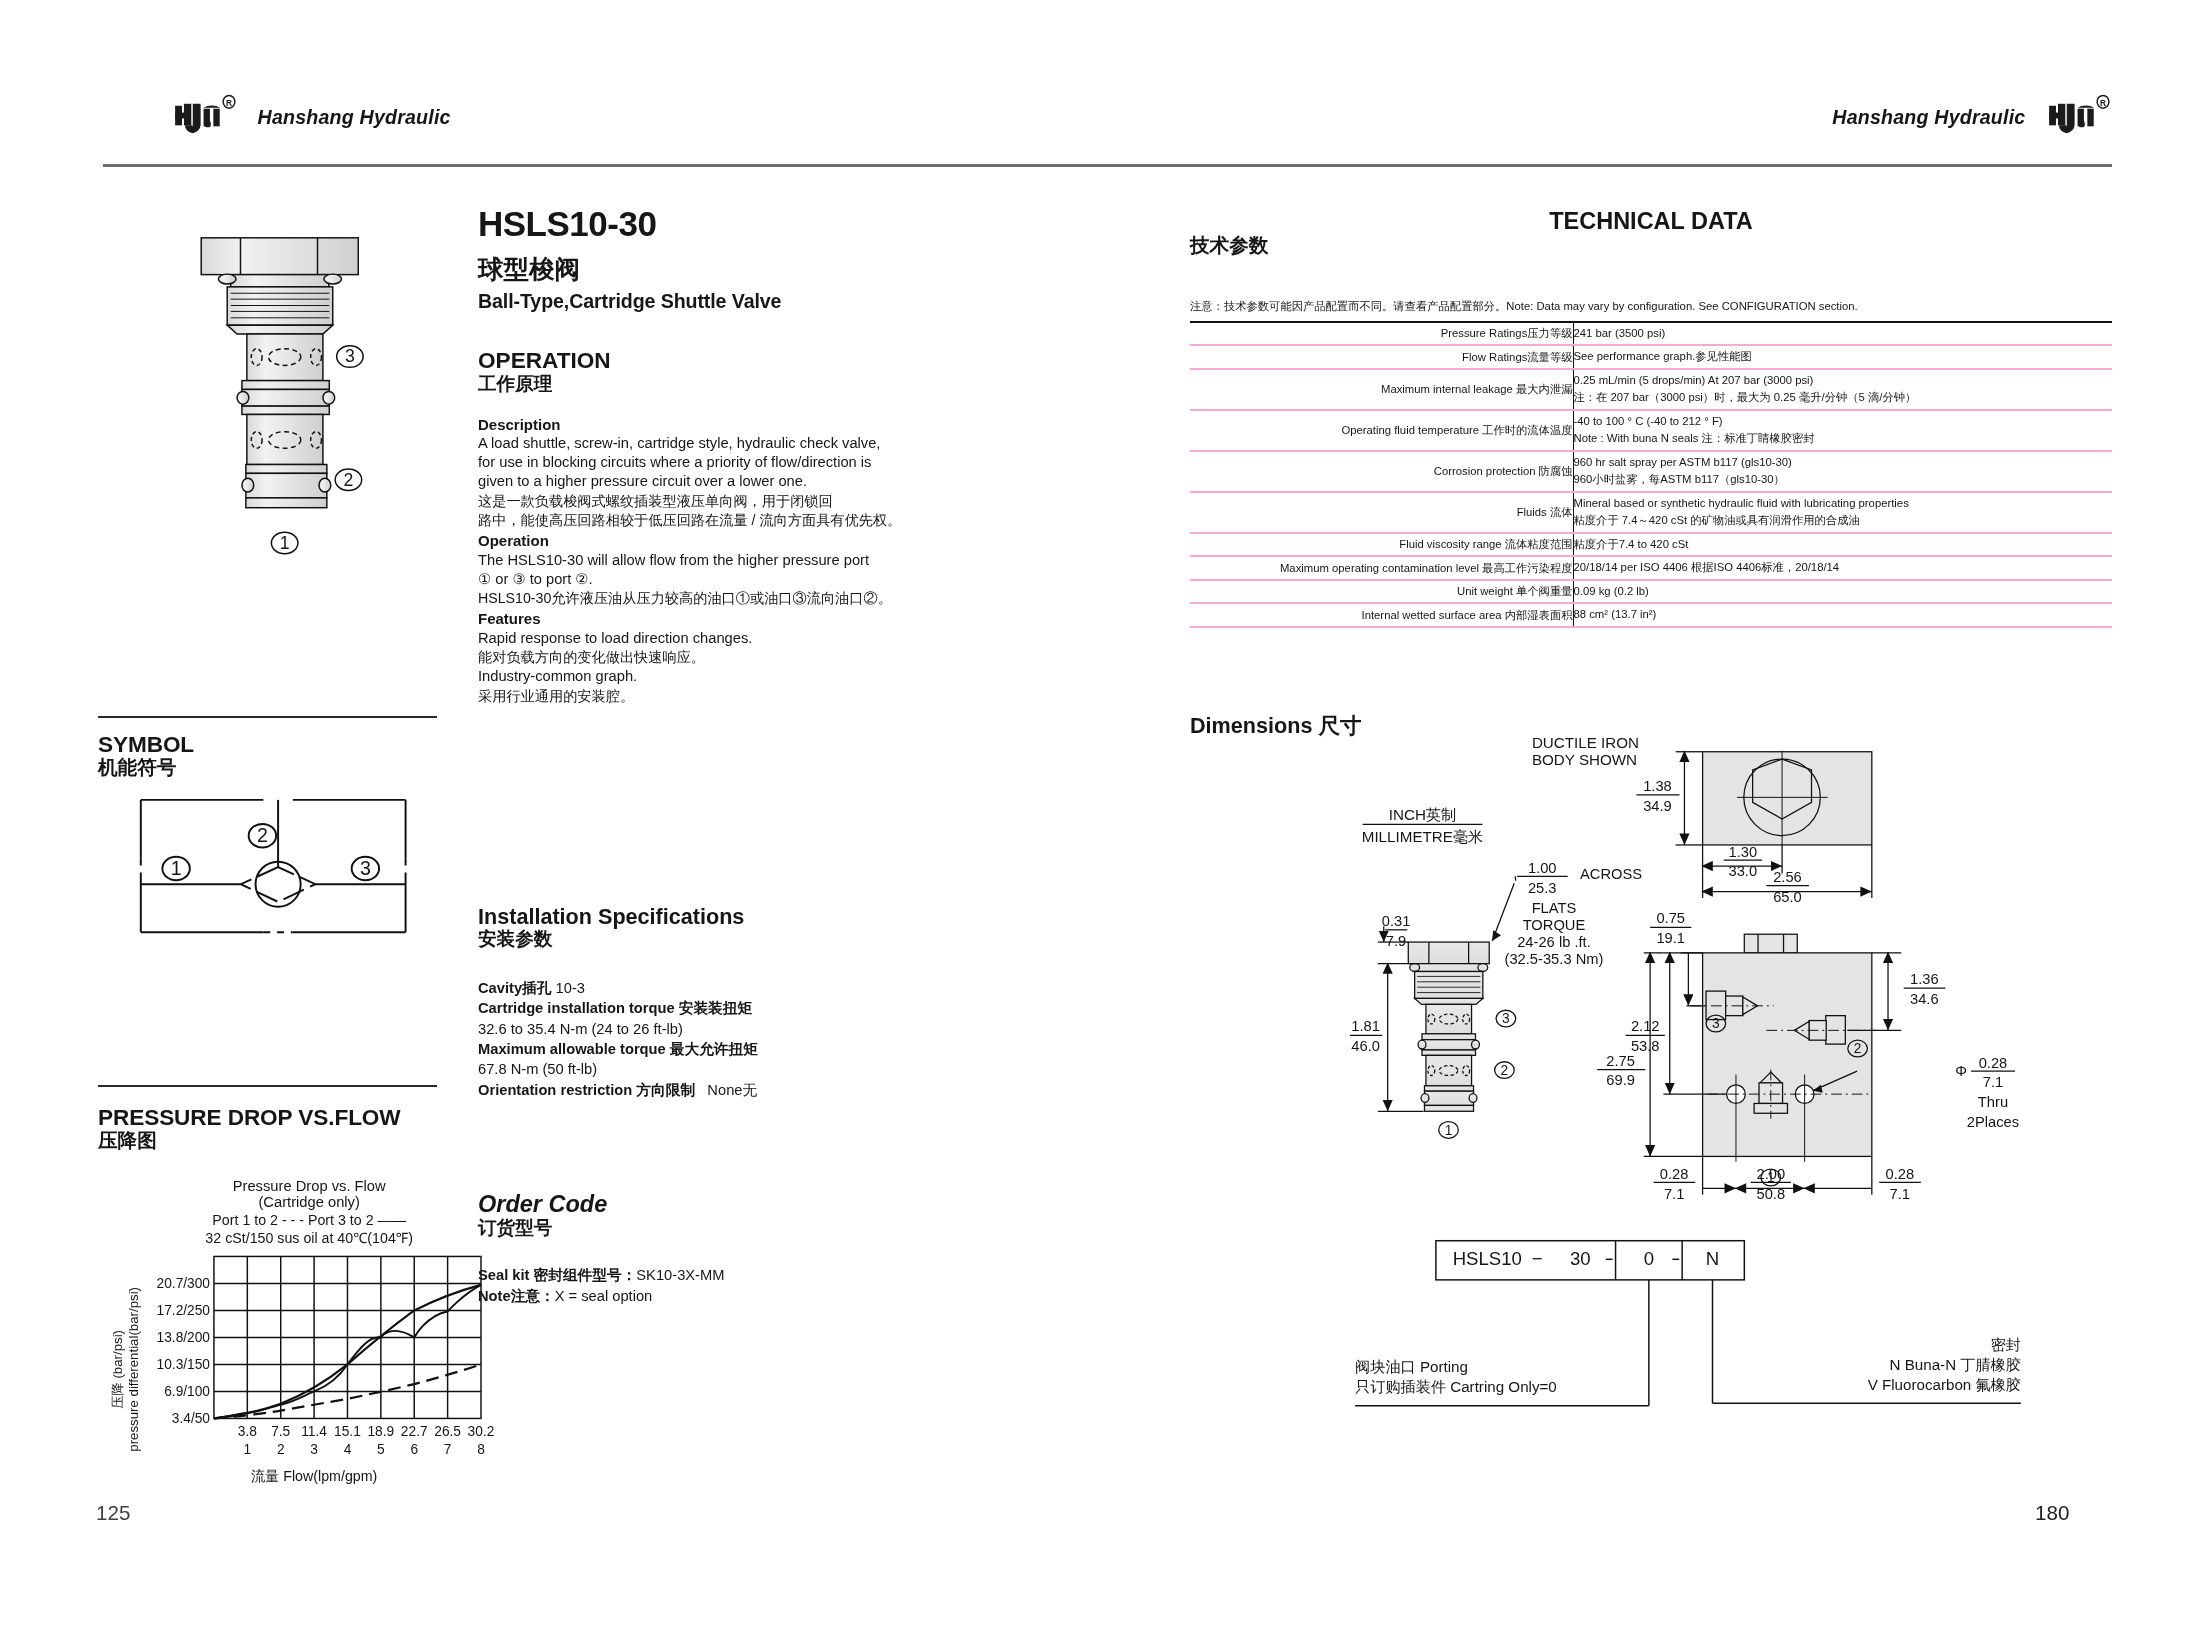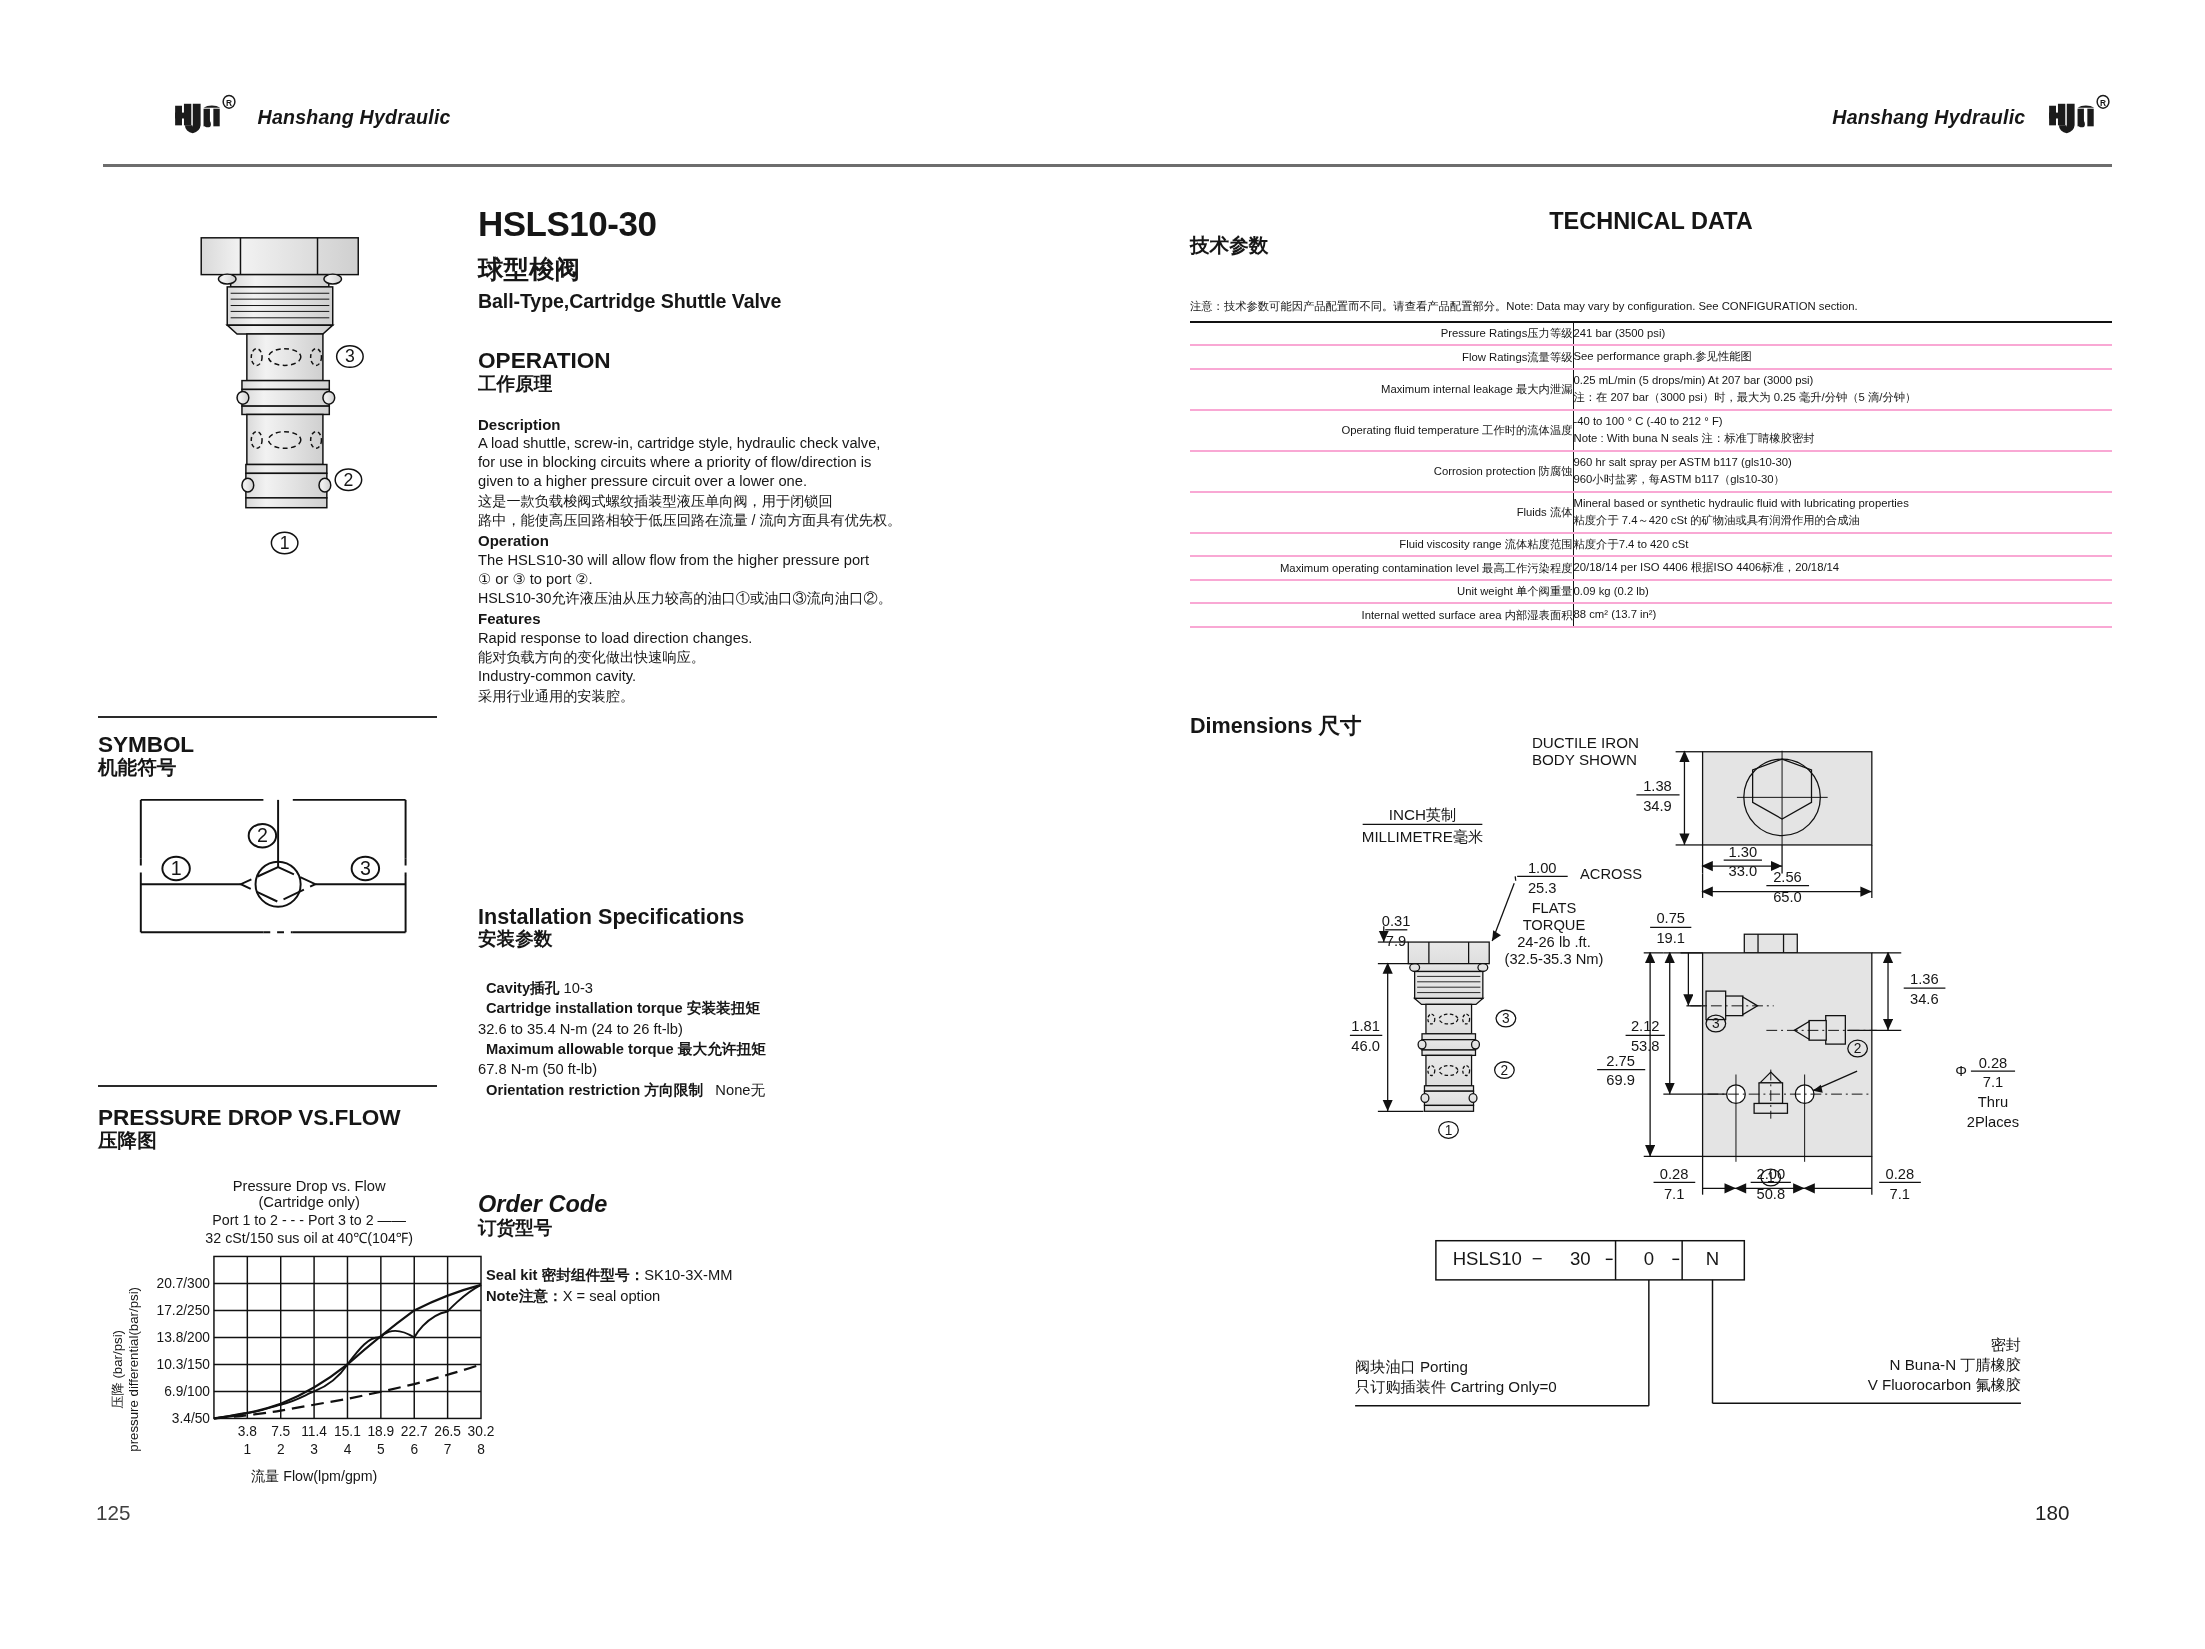--- a/index.html
+++ b/index.html
@@ -52,21 +52,21 @@
   .desc-p { font-size:14.7px; line-height:1.30;}
   .desc-cn { font-size:14.2px; line-height:1.38;}
   .op-h { font-size:15px; font-weight:700; line-height:1.34;}
   .feat-h { font-size:15px; font-weight:700; line-height:1.34;}
 
   .inst { position:absolute; left:478px; top:905px; width:520px;}
   .inst-h-en { font-size:21.6px; font-weight:700; line-height:1.08;}
   .inst-h-cn { font-size:18.6px; font-weight:700; line-height:1.2;}
   .inst-list { margin-top:27.5px; }
   .inst-list div { font-size:14.7px; line-height:1.38;}
-  .b { font-weight:700;margin-left:8px; }
+  .b { font-weight:700; }
 
   .ordc { position:absolute; left:478px; top:1192px; width:520px;}
   .ordc-h-en { font-size:23.5px; font-weight:700; line-height:1.08;font-style:italic;}
   .ordc-h-cn { font-size:18.6px; font-weight:700; line-height:1.2;}
   .ordc-list { margin-top:25.5px;}
   .ordc-list div { font-size:14.7px; line-height:1.42;}
 
   
   .td { position:absolute; left:1190px; top:209px; width:922px;}
   .td-h-en { font-size:23.5px; font-weight:700; line-height:1.05;text-align:center;}
@@ -345,21 +345,21 @@
     <div class="desc-cn">路中，能使高压回路相较于低压回路在流量 / 流向方面具有优先权。</div>
 
     <div class="op-h">Operation</div>
     <div class="desc-p">The HSLS10-30 will allow flow from the higher pressure port</div>
     <div class="desc-p">① or ③ to port ②.</div>
     <div class="desc-cn">HSLS10-30允许液压油从压力较高的油口①或油口③流向油口②。</div>
 
     <div class="feat-h">Features</div>
     <div class="desc-p">Rapid response to load direction changes.</div>
     <div class="desc-cn">能对负载方向的变化做出快速响应。</div>
-    <div class="desc-p">Industry-common cavity.</div>
+    <div class="desc-p">Industry-common graph.</div>
     <div class="desc-cn">采用行业通用的安装腔。</div>
   </div>
 
   <div class="inst">
     <div class="inst-h-en">Installation Specifications</div>
     <div class="inst-h-cn">安装参数</div>
     <div class="inst-list">
       <div>
         <span class="b">Cavity插孔</span>
         <span>10-3</span>

